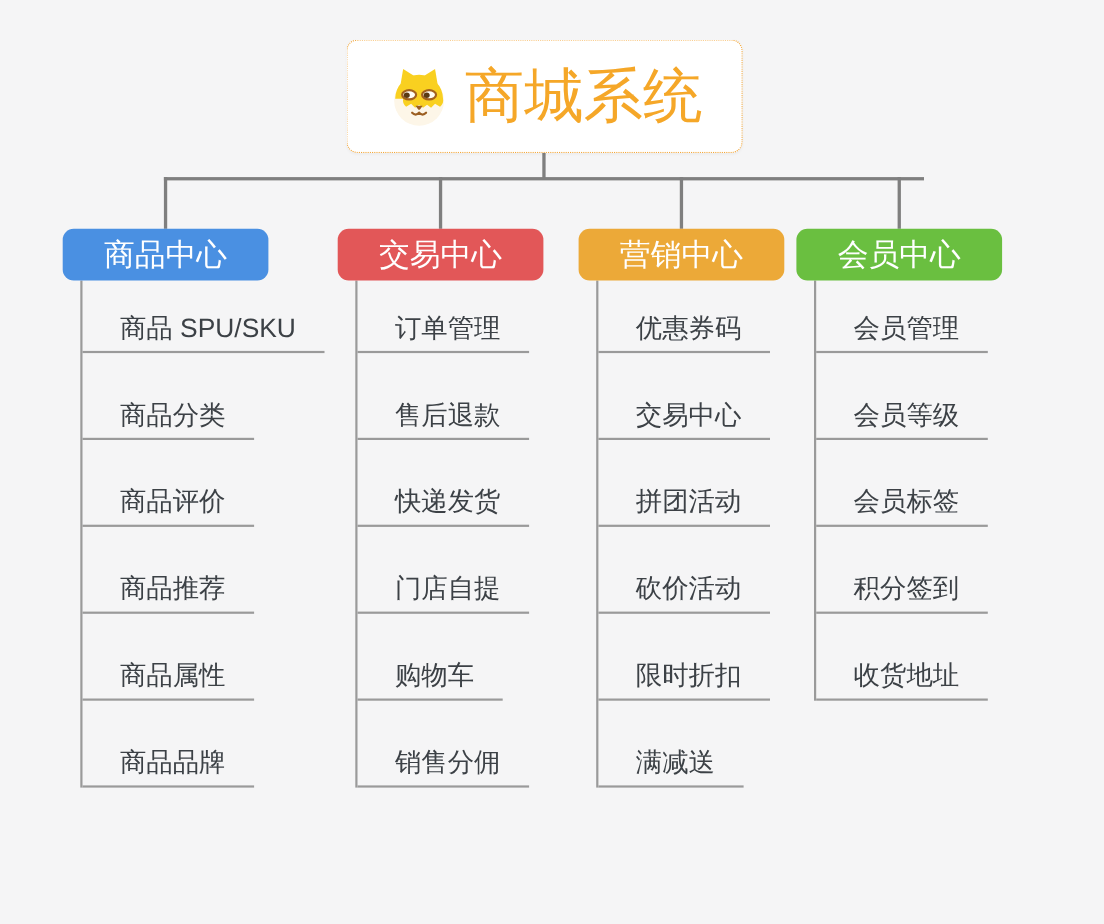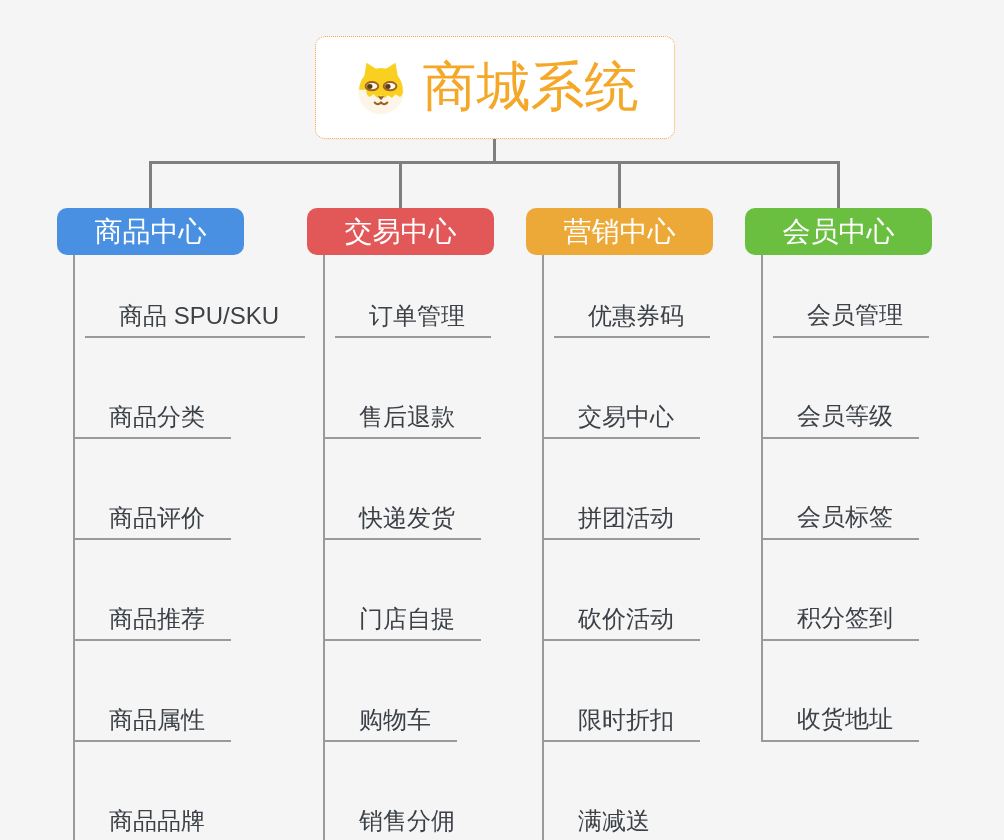--- a/index.html
+++ b/index.html
@@ -23,22 +23,22 @@
   .branch{position:absolute;top:208px;width:187px;}
   .branch-header{
     position:relative;height:47px;border-radius:10px;
     display:flex;align-items:center;justify-content:center;
     color:#ffffff;font-size:28px;white-space:nowrap;
   }
   .branch-drop{position:absolute;left:92px;top:-47px;width:3px;height:47px;background:#7f7f7f;}
   .children{
     margin-left:16px;border-left:2px solid #9a9a9a;
   }
-  .child-row{display:flex;align-items:flex-end;height:101px;}
-  .child-row.first{height:83px;padding-left:10px;}
+  .child-row{display:flex;align-items:flex-end;height:79px;}
+  .child-row.first{height:66px;}
   .child-label{
     display:inline-block;white-space:nowrap;
     font-size:24px;color:#3c4146;line-height:1.15;
     padding:0 26px 6px 34px;
     border-bottom:2px solid #9a9a9a;
   }
 </style>
 </head>
 <body>
 
@@ -132,21 +132,21 @@
         <span class="child-label">砍价活动</span>
       </div>
       <div class="child-row">
         <span class="child-label">限时折扣</span>
       </div>
       <div class="child-row">
         <span class="child-label">满减送</span>
       </div>
     </div>
   </div>
-<div class="branch" style="left: 745px; font-family: Liberation Serif, serif;">
+<div class="branch" style="left: 724px;">
     <div class="branch-drop connector"></div>
     <div class="branch-header" style="background: rgb(106, 191, 64);">
       <span>会员中心</span>
     </div>
     <div class="children">
       <div class="child-row first">
         <span class="child-label">会员管理</span>
       </div>
       <div class="child-row">
         <span class="child-label">会员等级</span>

